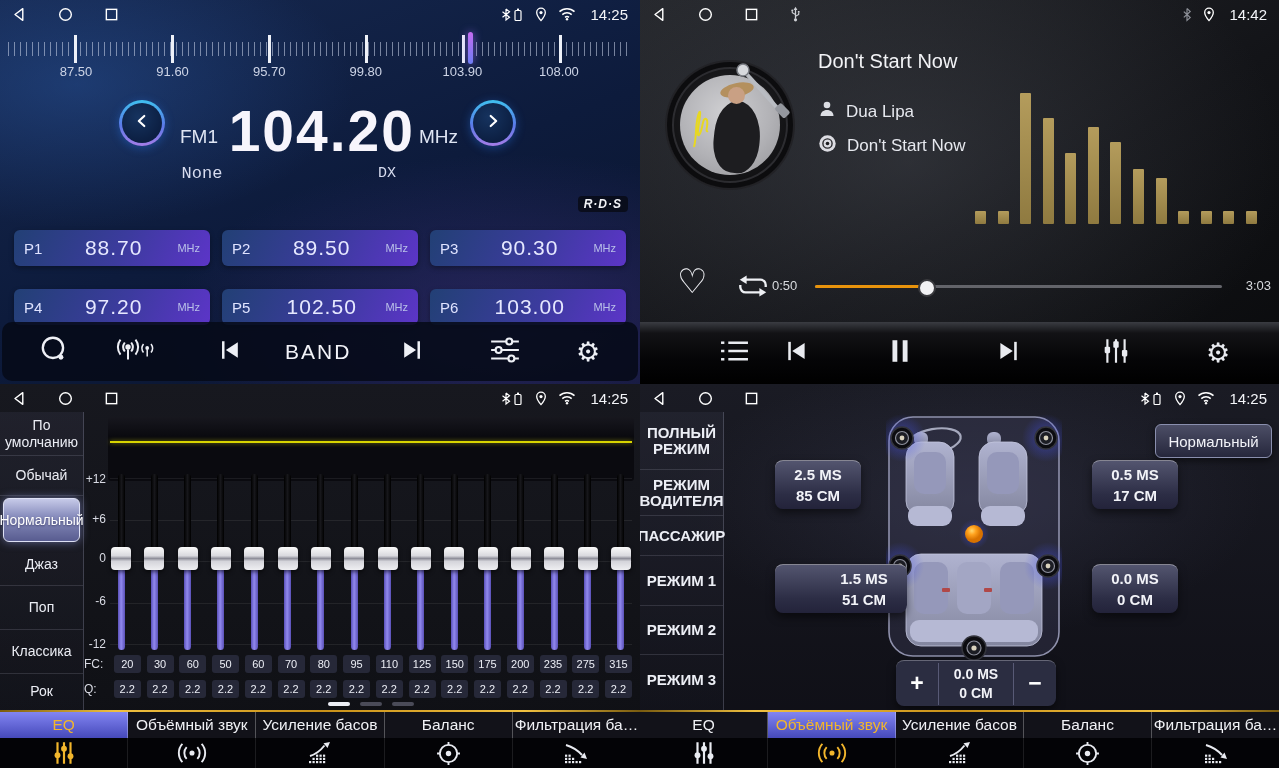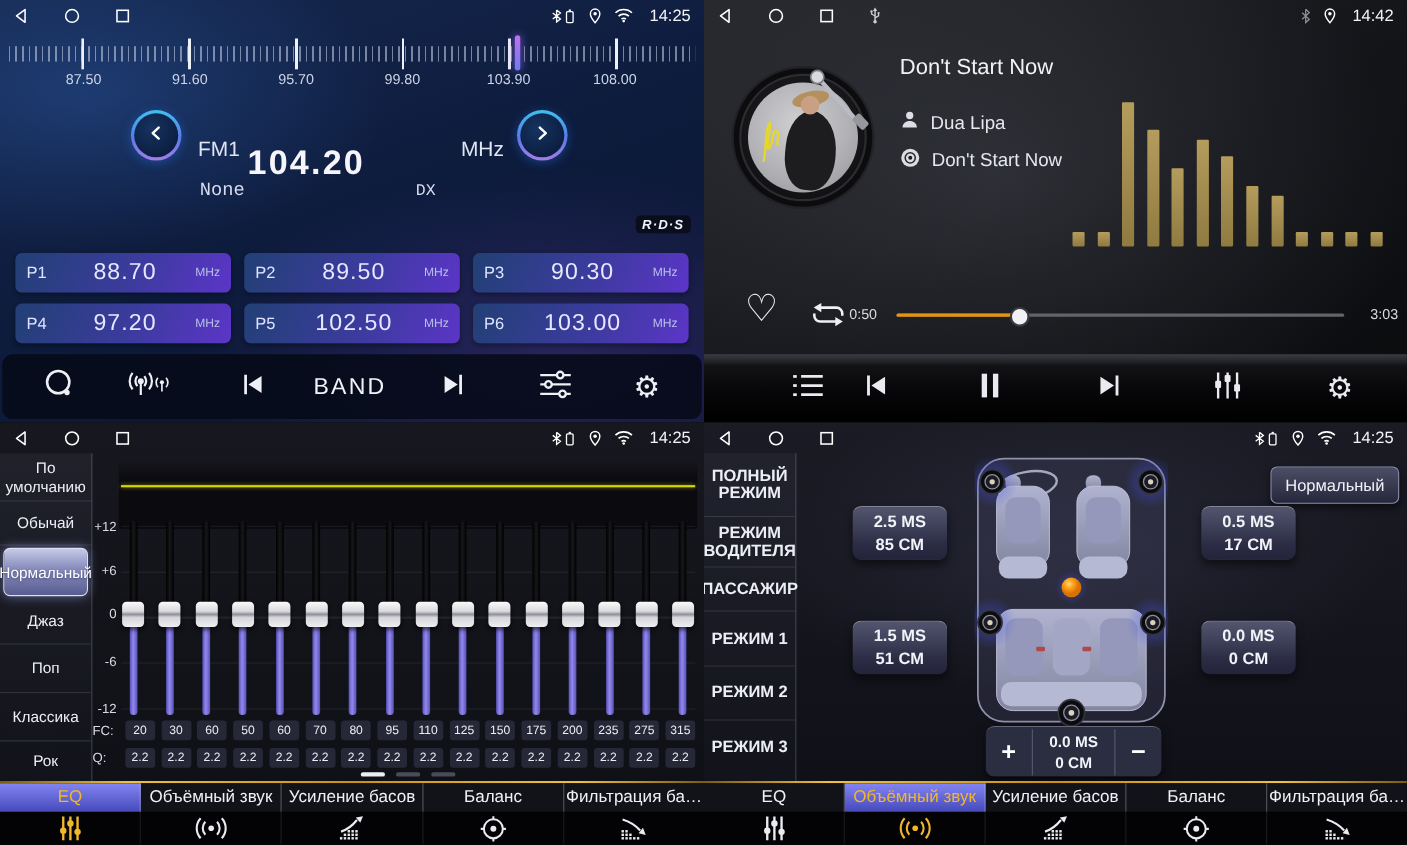--- a/index.html
+++ b/index.html
@@ -33,27 +33,27 @@
       repeating-linear-gradient(90deg,rgba(205,214,235,.55) 0 1.5px,transparent 1.5px 6px) 0 50%/100% 14px no-repeat;}
   .tpointer{position:absolute;top:-2px;width:5px;height:32px;border-radius:3px;margin-left:-2px;
     background:linear-gradient(180deg,#c56cf0,#6d7cf5);box-shadow:0 0 8px rgba(150,110,250,.8);}
   .slabels{position:absolute;left:53px;right:58px;top:64px;display:flex;justify-content:space-between;}
   .slabels span{width:46px;text-align:center;font-size:13px;color:#cdd4e6;}
   .circ-btn{position:absolute;width:46px;height:46px;border-radius:50%;padding:3px;box-sizing:border-box;
     background:linear-gradient(180deg,#3fc0ef 0%,#5a7ae8 55%,#a57de8 100%);box-shadow:0 2px 10px rgba(40,120,240,.4);}
   .circ-btn .in{width:100%;height:100%;border-radius:50%;background:radial-gradient(circle at 40% 35%,#16335f,#0c1f42 70%);
     display:flex;align-items:center;justify-content:center;}
   .bandlbl{position:absolute;font-size:19px;color:#dfe5f3;}
-  .bigfreq{position:absolute;left:225px;top:98px;width:190px;text-align:left;font-size:31px;font-weight:bold;
-    color:#f7f5fc;letter-spacing:2px;margin-top:32px;}
+  .bigfreq{position:absolute;left:225px;top:98px;width:190px;text-align:right;font-size:57px;font-weight:bold;
+    color:#f7f5fc;letter-spacing:2px;}
   .subtxt{position:absolute;color:#d7dcef;font-family:Liberation Mono, monospace;}
   .rds{position:absolute;right:12px;top:196px;background:rgba(8,11,22,.85);border-radius:4px;padding:1px 6px;
     font-size:12px;font-weight:bold;font-style:italic;color:#f2f3f8;letter-spacing:1px;}
   .presets{position:absolute;left:14px;right:14px;top:230px;display:grid;grid-template-columns:repeat(3,1fr);
-    gap:10px 12px;}
+    gap:23px 12px;}
   .preset{height:36px;border-radius:6px;display:flex;align-items:center;padding:0 10px;box-sizing:border-box;
     background:linear-gradient(115deg,#224075 0%,#3c3b9e 55%,#5c35c8 100%);box-shadow:0 2px 5px rgba(0,0,0,.35);}
   .preset .pid{font-size:15px;color:#dfe3ff;width:26px;}
   .preset .pf{flex:1;text-align:center;font-size:21px;color:#e6e8ff;letter-spacing:1px;}
   .preset .pu{font-size:11px;color:#b9c0e8;}
   .tlbar{position:absolute;left:2px;right:2px;top:322px;height:59px;border-radius:10px;background:rgba(6,10,24,.88);}
   .tlbar .ic{position:absolute;top:50%;transform:translateY(-50%);color:#eef0f6;}
   .bandbtn{position:absolute;left:283px;top:50%;transform:translateY(-50%);font-size:21px;letter-spacing:2px;color:#f2f3f8;}
   .gearchar{font-size:27px;line-height:1;color:#eef0f6;}
 
@@ -872,21 +872,21 @@
   </svg>
 
   <div class="dly" style="left:135px;top:76px;">
     <span>2.5 MS</span>
     <span>85 CM</span>
   </div>
   <div class="dly" style="left:452px;top:76px;">
     <span>0.5 MS</span>
     <span>17 CM</span>
   </div>
-  <div class="dly" style="left:135px;top:180px;">
+  <div class="dly" style="left:135px;top:180px;padding-left:46px;">
     <span>1.5 MS</span>
     <span>51 CM</span>
   </div>
   <div class="dly" style="left:452px;top:180px;">
     <span>0.0 MS</span>
     <span>0 CM</span>
   </div>
 
   <div class="stepper">
     <div class="pm">+</div>

